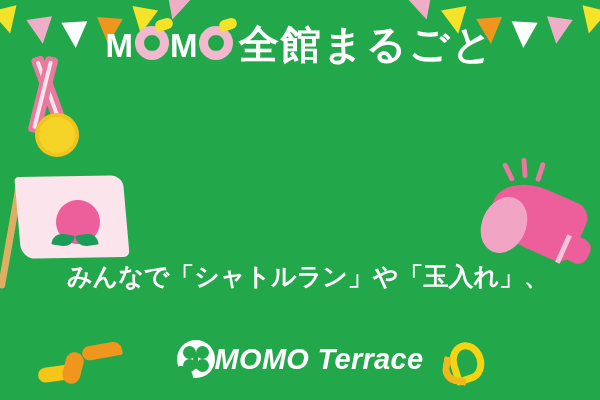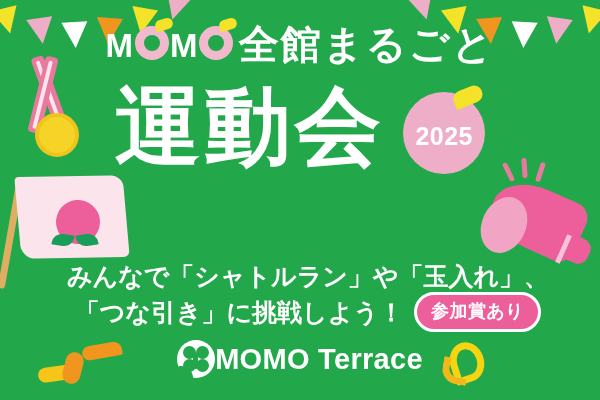--- a/index.html
+++ b/index.html
@@ -200,20 +200,21 @@
     letter-spacing: 0.5px;
   }
 
   .brand {
     position: absolute;
     top: 340px;
     left: 0; right: 0;
     display: flex;
     align-items: center;
     justify-content: center;
+    font-style: italic;
   }
   .brand-mark {
     position: relative;
     width: 38px; height: 38px;
     border-radius: 50%;
     background: #ffffff;
   }
   .brand-mark .petal {
     position: absolute;
     width: 13px; height: 13px;
@@ -447,35 +448,24 @@
   <div class="deco streamer-r">
     <div class="c1"></div>
       <div class="c2"></div>
   </div>
 
   <div class="line-top">
     <span class="momo-word"><span>M</span><span class="momo-o"><span class="leaf"></span></span><span>M</span><span class="momo-o"><span class="leaf"></span></span></span>
     <span class="zenkan">全館まるごと</span>
   </div>
 
-  <div class="line-title">
-    <span class="undoukai">運動会</span>
-    <span class="year-badge">
-      <span class="peach"></span>
-      <span class="leaf"></span>
-      <span class="year-text">2025</span>
-    </span>
-  </div>
 
 
   <div class="desc">
     <span class="desc-row">みんなで「シャトルラン」や「玉入れ」、</span>
-    <span class="desc-row desc-row-2">
-      <span>「つな引き」に挑戦しよう！</span><span class="prize-badge">参加賞あり</span>
-    </span>
   </div>
 
   <div class="brand">
     <span class="brand-mark">
       <span class="petal p-tl"></span>
       <span class="petal p-tr"></span>
       <span class="petal p-bl"></span>
       <span class="petal p-br"></span>
       <span class="stem"></span>
       <span class="notch"></span>

